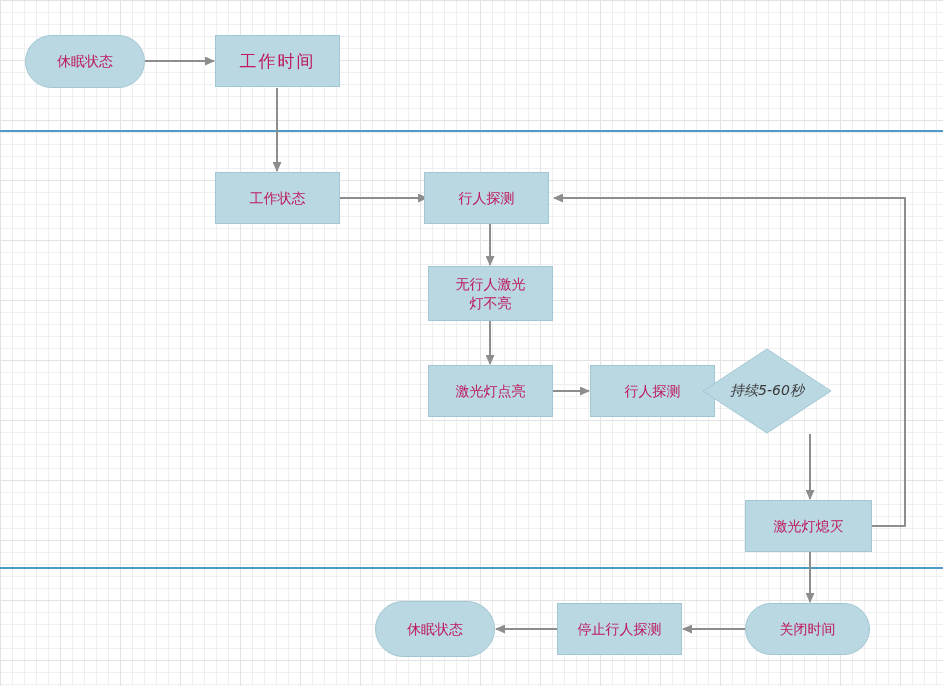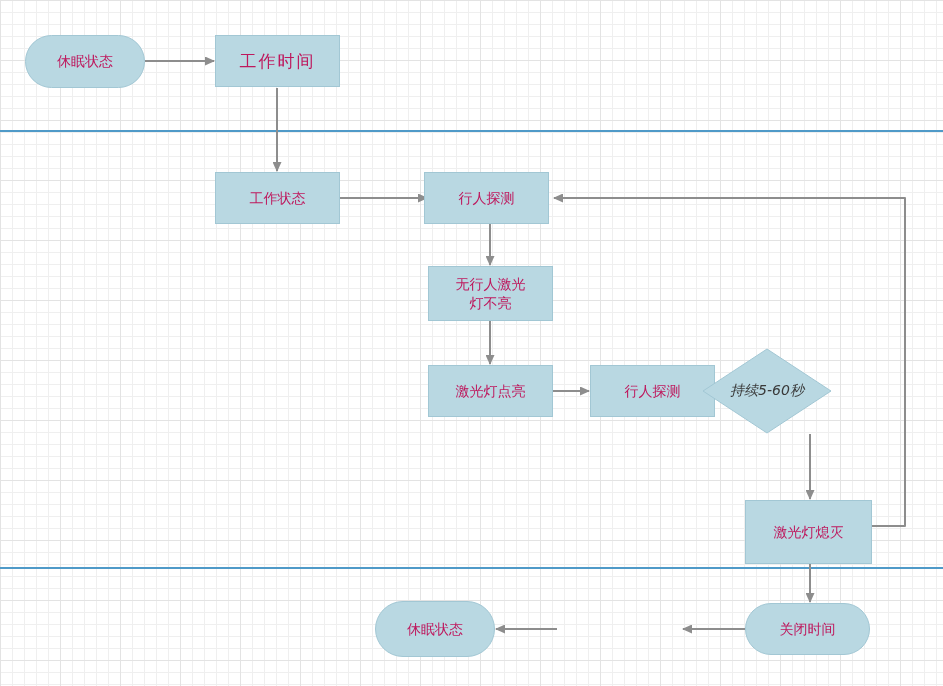--- a/index.html
+++ b/index.html
@@ -111,20 +111,21 @@
 
   <div class="node" style="left:590px; top:365px; width:125px; height:52px;">行人探测</div>
 
   <div class="diamond-node" style="left:702px; top:348px; width:130px; height:86px;font-style:italic;">
     <svg width="130" height="86" viewBox="0 0 130 86">
       <polygon points="65,1 129,43 65,85 1,43" fill="#b9d8e2" stroke="#a2c7d4" stroke-width="1"></polygon>
     </svg>
     <div class="diamond-label">持续5-60秒</div>
   </div>
 
-  <div class="node" style="left:745px; top:500px; width:127px; height:64px;">激光灯熄灭</div>
+  <div class="node" style="left:745px; top:500px; width:127px; height:52px;">激光灯熄灭</div>
 
   <div class="node" style="left:745px; top:603px; width:125px; height:52px;border-radius:26px;">关闭时间</div>
 
+  <div class="node" style="left:557px; top:603px; width:125px; height:52px;">停止行人探测</div>
 
   <div class="node stadium" style="left:375px; top:601px; width:120px; height:56px;">休眠状态</div>
 
 </div>
 
 </body></html>

